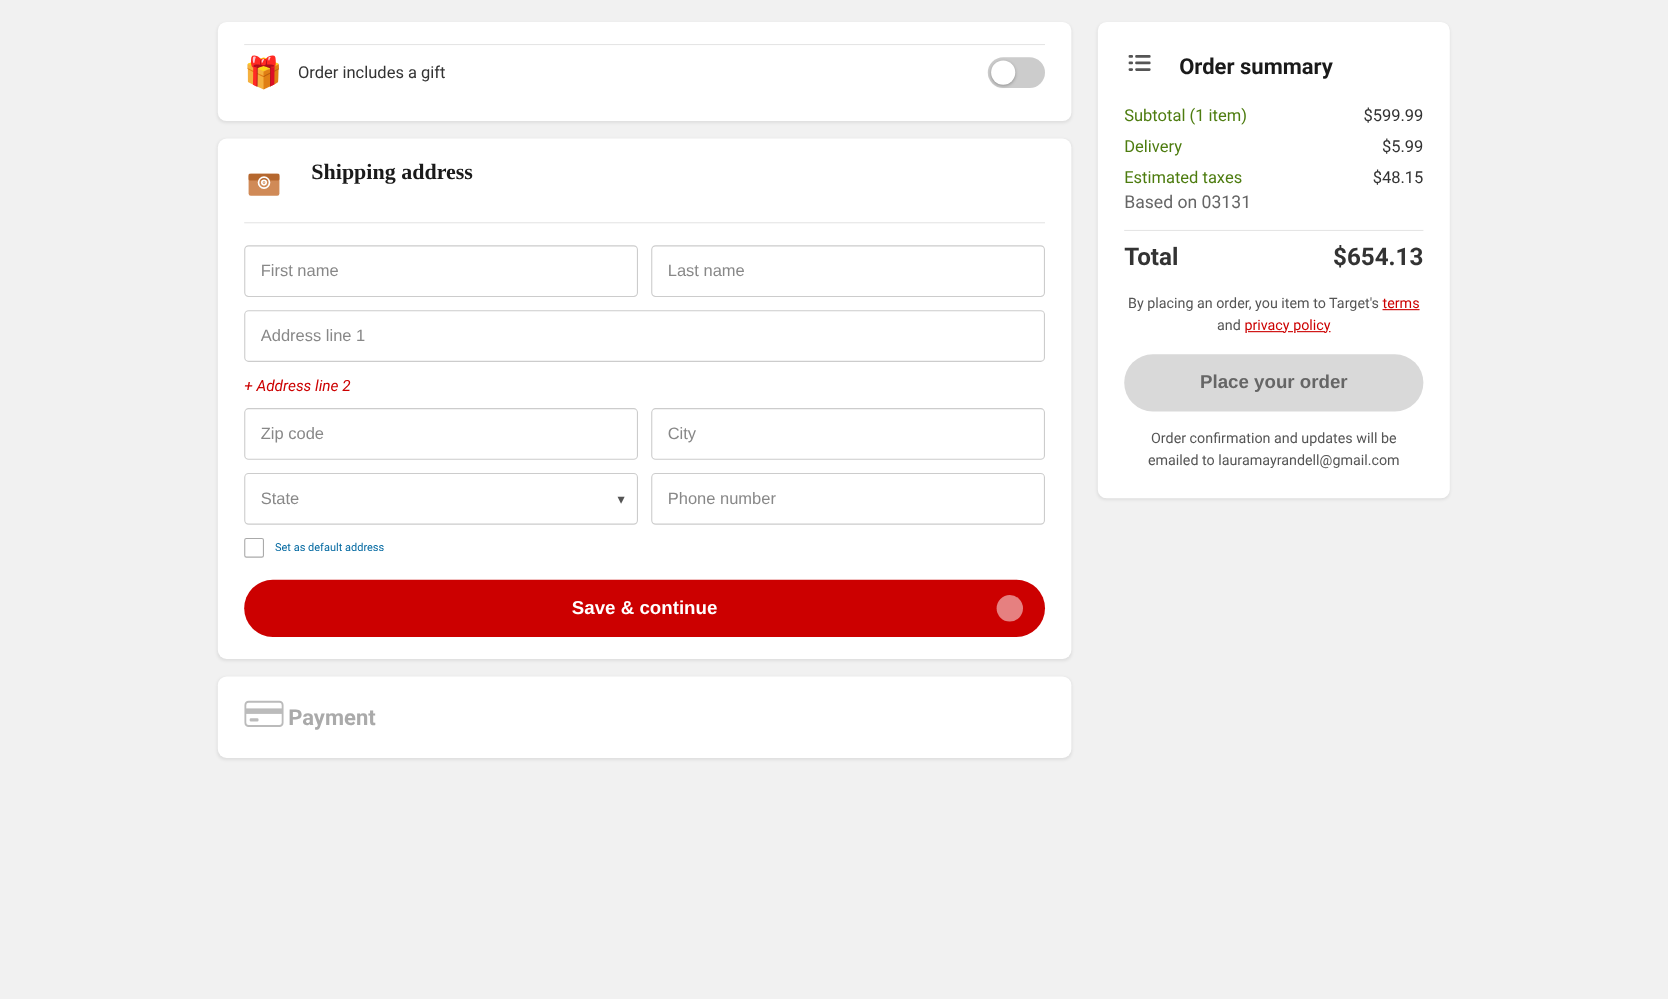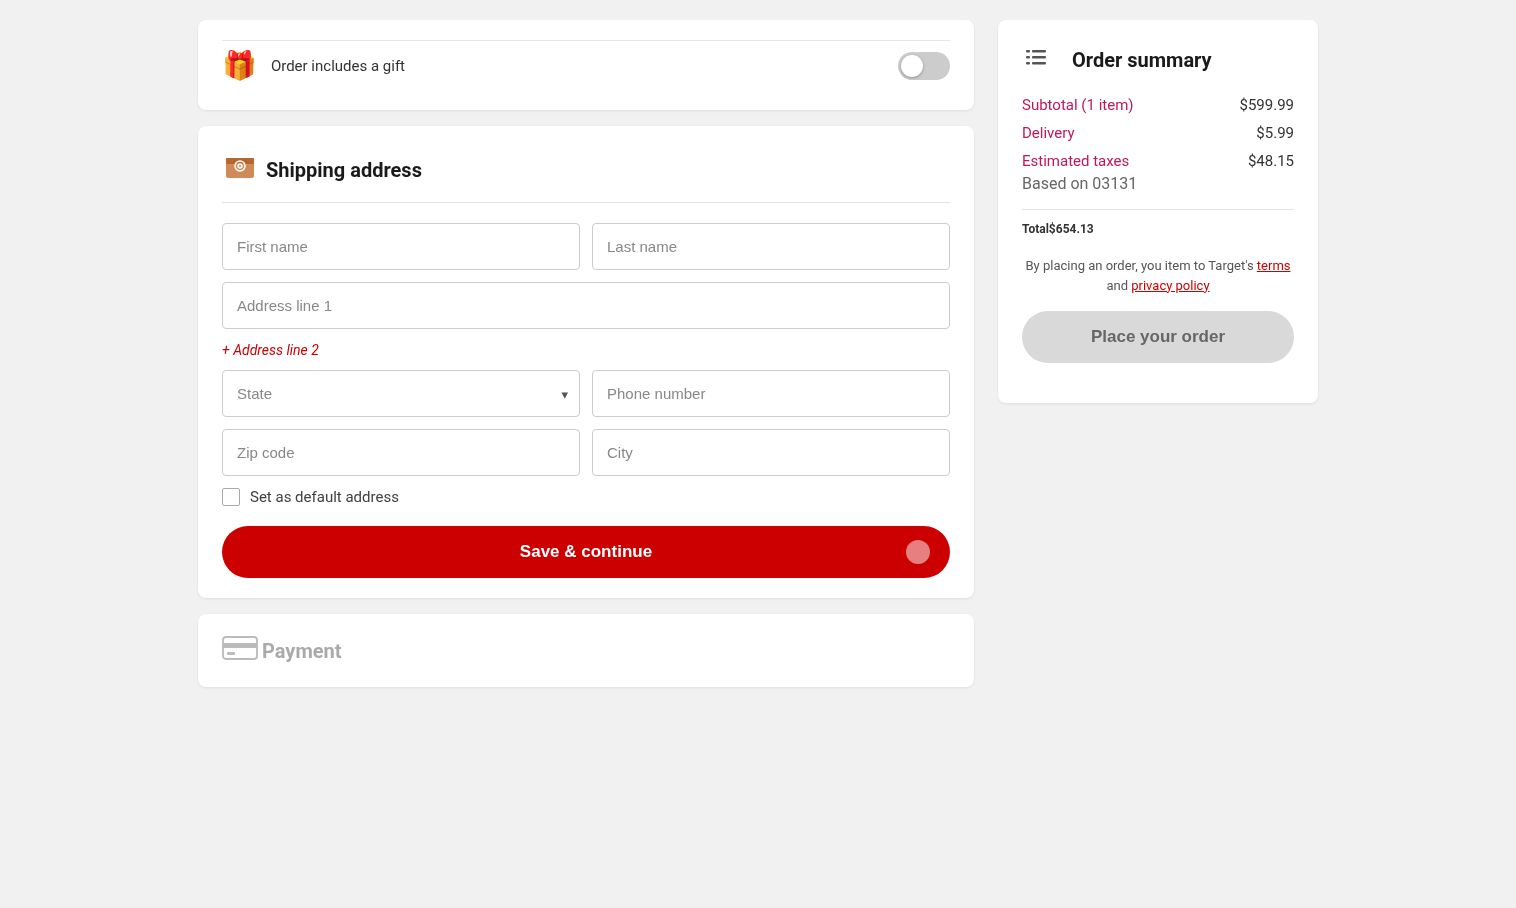--- a/index.html
+++ b/index.html
@@ -82,23 +82,24 @@
       border-radius: 50%;
       top: 3px;
       left: 3px;
       box-shadow: 0 1px 3px rgba(0,0,0,0.3);
       transition: left 0.2s;
     }
 
     
     .section-header {
       display: flex;
-      align-items: flex-end;
-      gap: 8px;
+      align-items: flex-start;
+      gap: 25px;
       margin-bottom: 20px;
+      font-family: Liberation Serif, serif;
     }
     .section-icon {
       width: 36px;
       height: 36px;
       display: flex;
       align-items: center;
       justify-content: center;
       font-size: 22px;
     }
     .section-title {
@@ -185,22 +186,22 @@
       background: #fff;
       cursor: pointer;
       appearance: none;
       flex-shrink: 0;
     }
     .checkbox-input:checked {
       background: #cc0000;
       border-color: #cc0000;
     }
     .checkbox-label {
-      font-size: 15px;
-      color: #404040;
+      font-size: 10px;
+      color: #0369a1;
     }
 
     .save-btn {
       width: 100%;
       background: #cc0000;
       color: #fff;
       border: none;
       border-radius: 30px;
       padding: 16px;
       font-size: 17px;
@@ -256,36 +257,37 @@
       font-weight: 700;
       color: #1a1a1a;
     }
     .order-line {
       display: flex;
       justify-content: space-between;
       margin-bottom: 10px;
       font-size: 15px;
       color: #333;
     }
-    .order-line .label { color: #be185d; }
+    .order-line .label { color: #4d7c0f; }
     .order-line .value { color: #333; }
     .tax-note {
       font-size: 16px;
       color: #666;
       margin-bottom: 16px;
       margin-top: -6px;
     }
     .order-divider {
       border: none;
       border-top: 1px solid #e5e5e5;
       margin: 12px 0;
     }
     .total-line {
       display: flex;
-      font-size: 12px;
+      justify-content: space-between;
+      font-size: 22px;
       font-weight: 700;
       margin-bottom: 20px;
     }
     .agree-text {
       font-size: 13px;
       color: #555;
       text-align: center;
       margin-bottom: 16px;
       line-height: 1.5;
     }
@@ -362,20 +364,30 @@
 
       
       <div class="form-row">
         <div class="form-field full">
           <input type="text" class="form-input" placeholder="Address line 1" style="">
         </div>
       </div>
 
       
       <a class="add-address-link">+ Address line 2</a>
+
+      
+      <div class="form-row">
+        <div class="form-field">
+          <input type="text" class="form-input" placeholder="Zip code" style="">
+        </div>
+        <div class="form-field">
+          <input type="text" class="form-input" placeholder="City" style="">
+        </div>
+      </div>
 
       
       <div class="form-row">
         <div class="form-field select-wrapper">
           <select class="form-select">
             <option value="" disabled="" selected="">State</option>
             <option value="AL">Alabama</option>
             <option value="AK">Alaska</option>
             <option value="AZ">Arizona</option>
             <option value="CA">California</option>
@@ -388,30 +400,20 @@
             <option value="TX">Texas</option>
           </select>
           <span class="select-chevron">▾</span>
         </div>
         <div class="form-field">
           <input type="tel" class="form-input" placeholder="Phone number" style="">
         </div>
       </div>
 
       
-      <div class="form-row">
-        <div class="form-field">
-          <input type="text" class="form-input" placeholder="Zip code" style="">
-        </div>
-        <div class="form-field">
-          <input type="text" class="form-input" placeholder="City" style="">
-        </div>
-      </div>
-
-      
       <div class="checkbox-row">
         <input type="checkbox" class="checkbox-input" style="">
         <label class="checkbox-label">Set as default address</label>
       </div>
 
       
       <button class="save-btn">
         <span>Save &amp; continue</span>
         <div class="save-btn-spinner"></div>
       </button>
@@ -481,15 +483,18 @@
 
       
       <div class="agree-text">
         <span>By placing an order, you item to Target's </span><a href="#">terms</a><span> and </span><a href="#">privacy policy</a>
       </div>
 
       
       <button class="place-order-btn">Place your order</button>
 
       
+      <div class="email-confirm">
+        <span>Order confirmation and updates will be emailed to </span><span>lauramayrandell@gmail.com</span>
+      </div>
     </div>
   </div>
 </div>
 
 </body></html>

